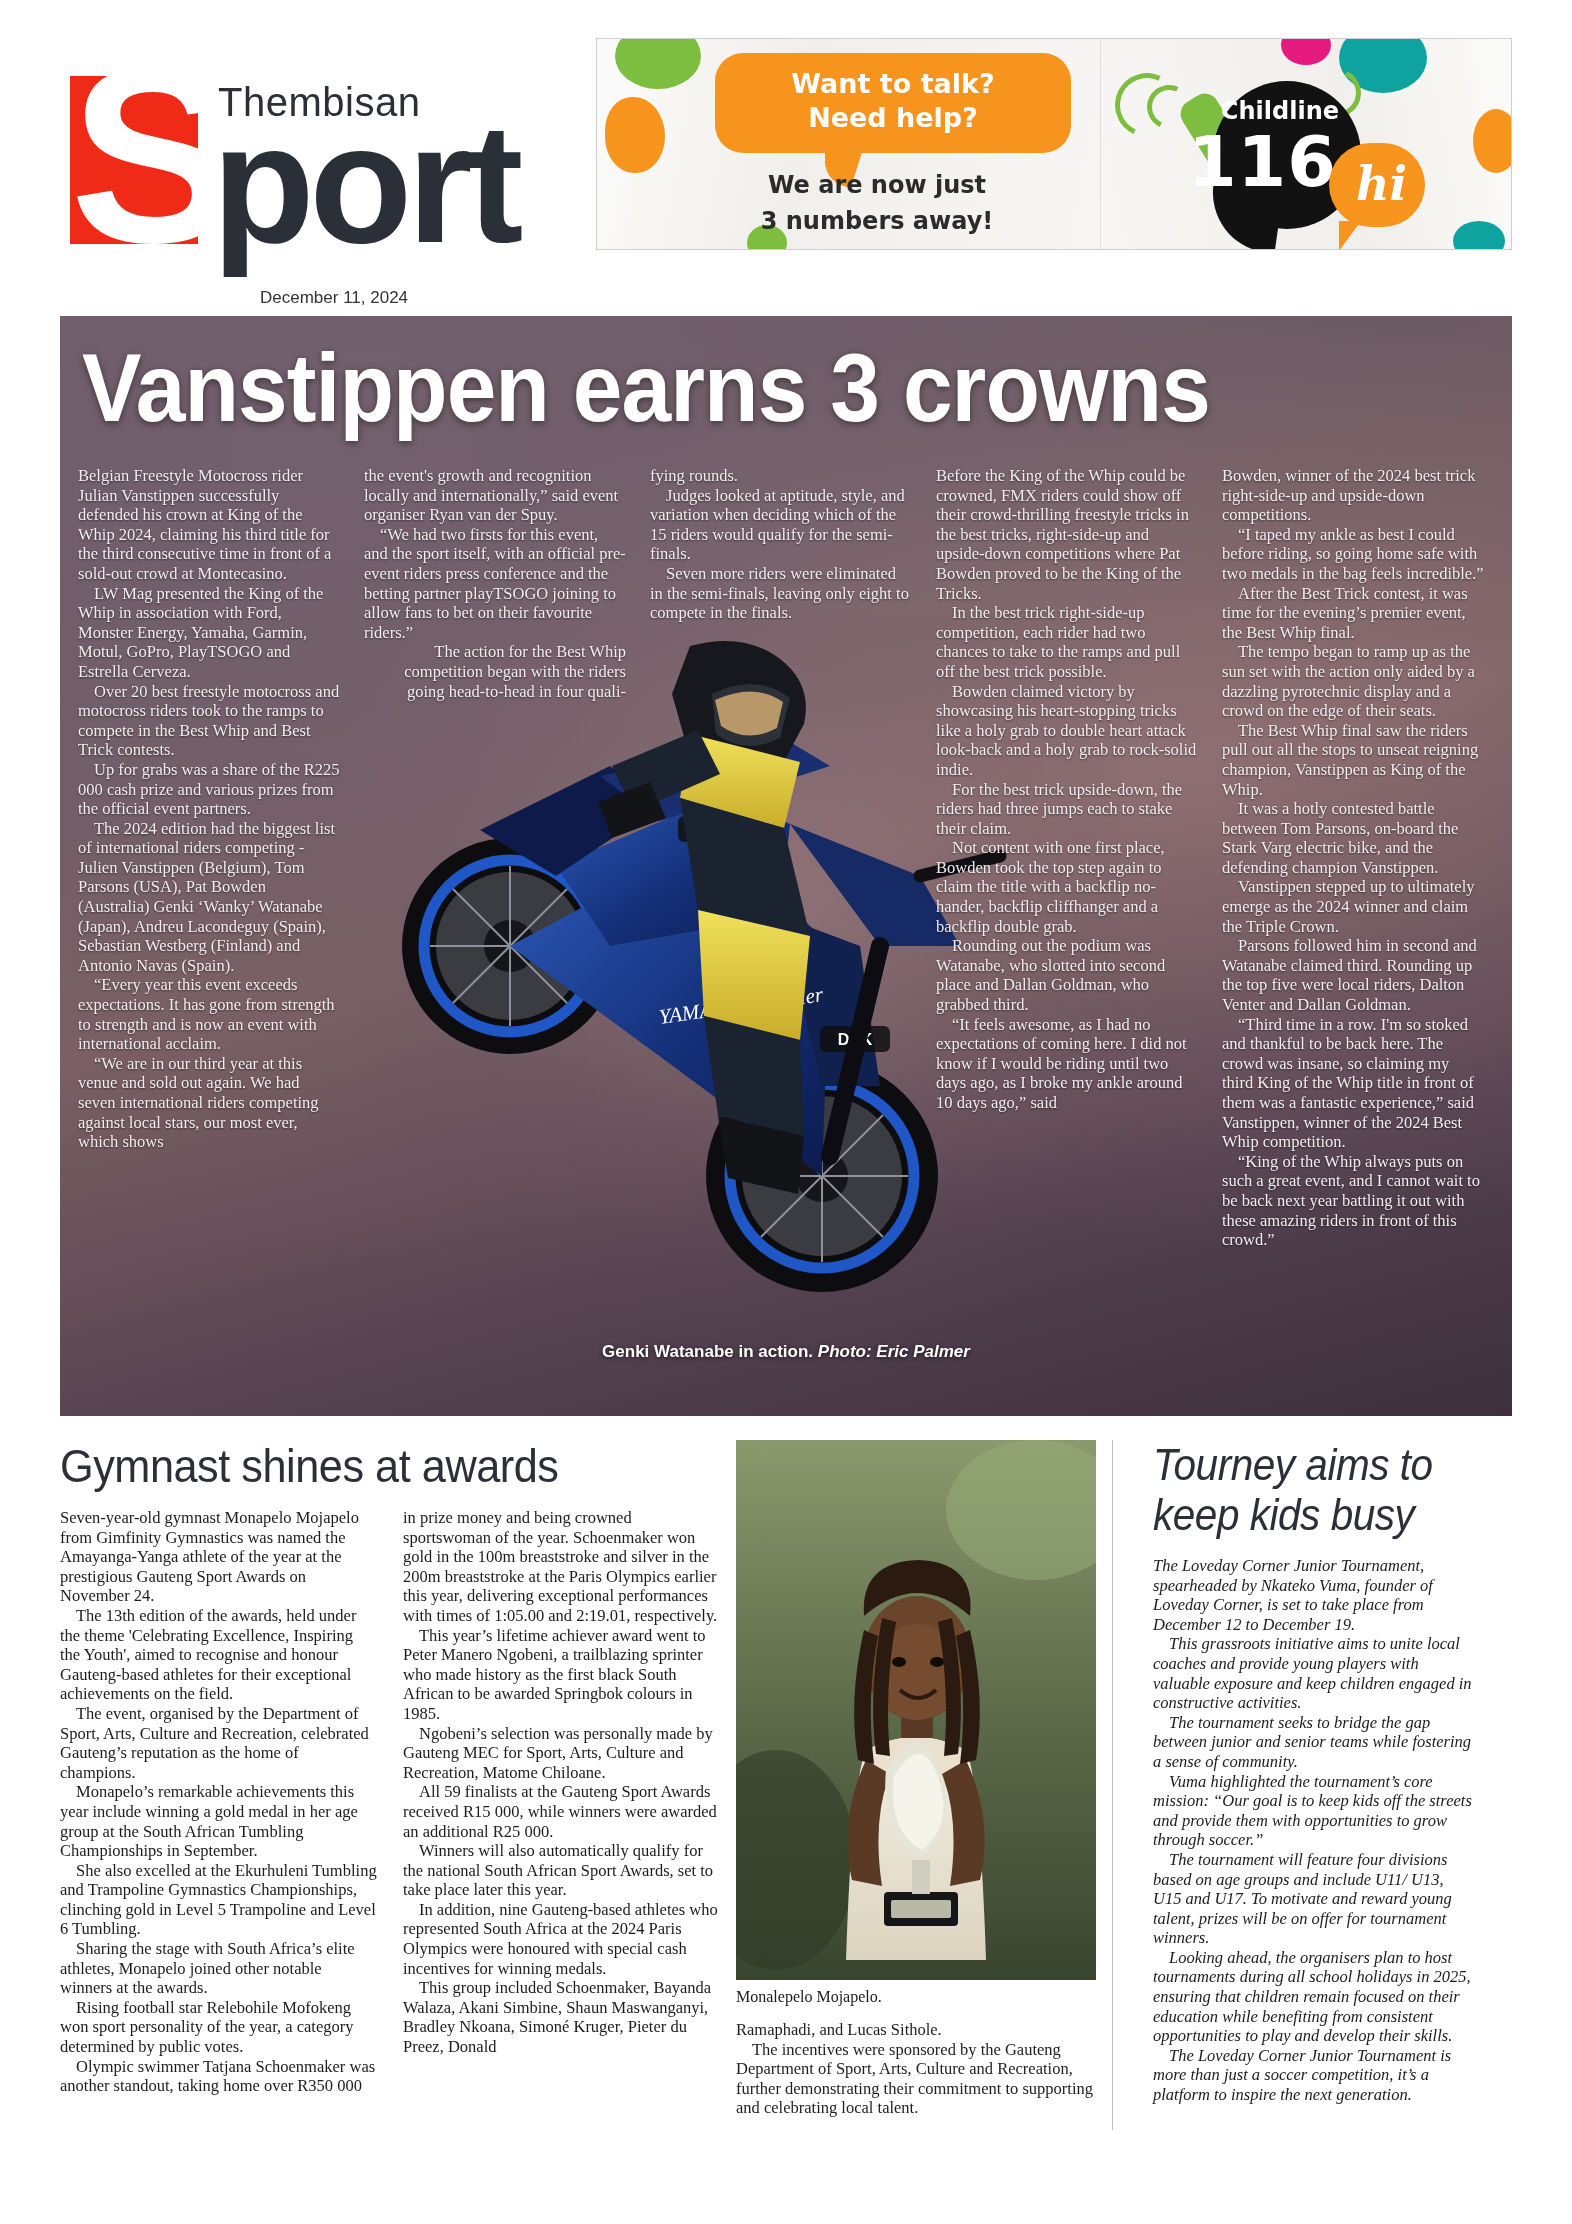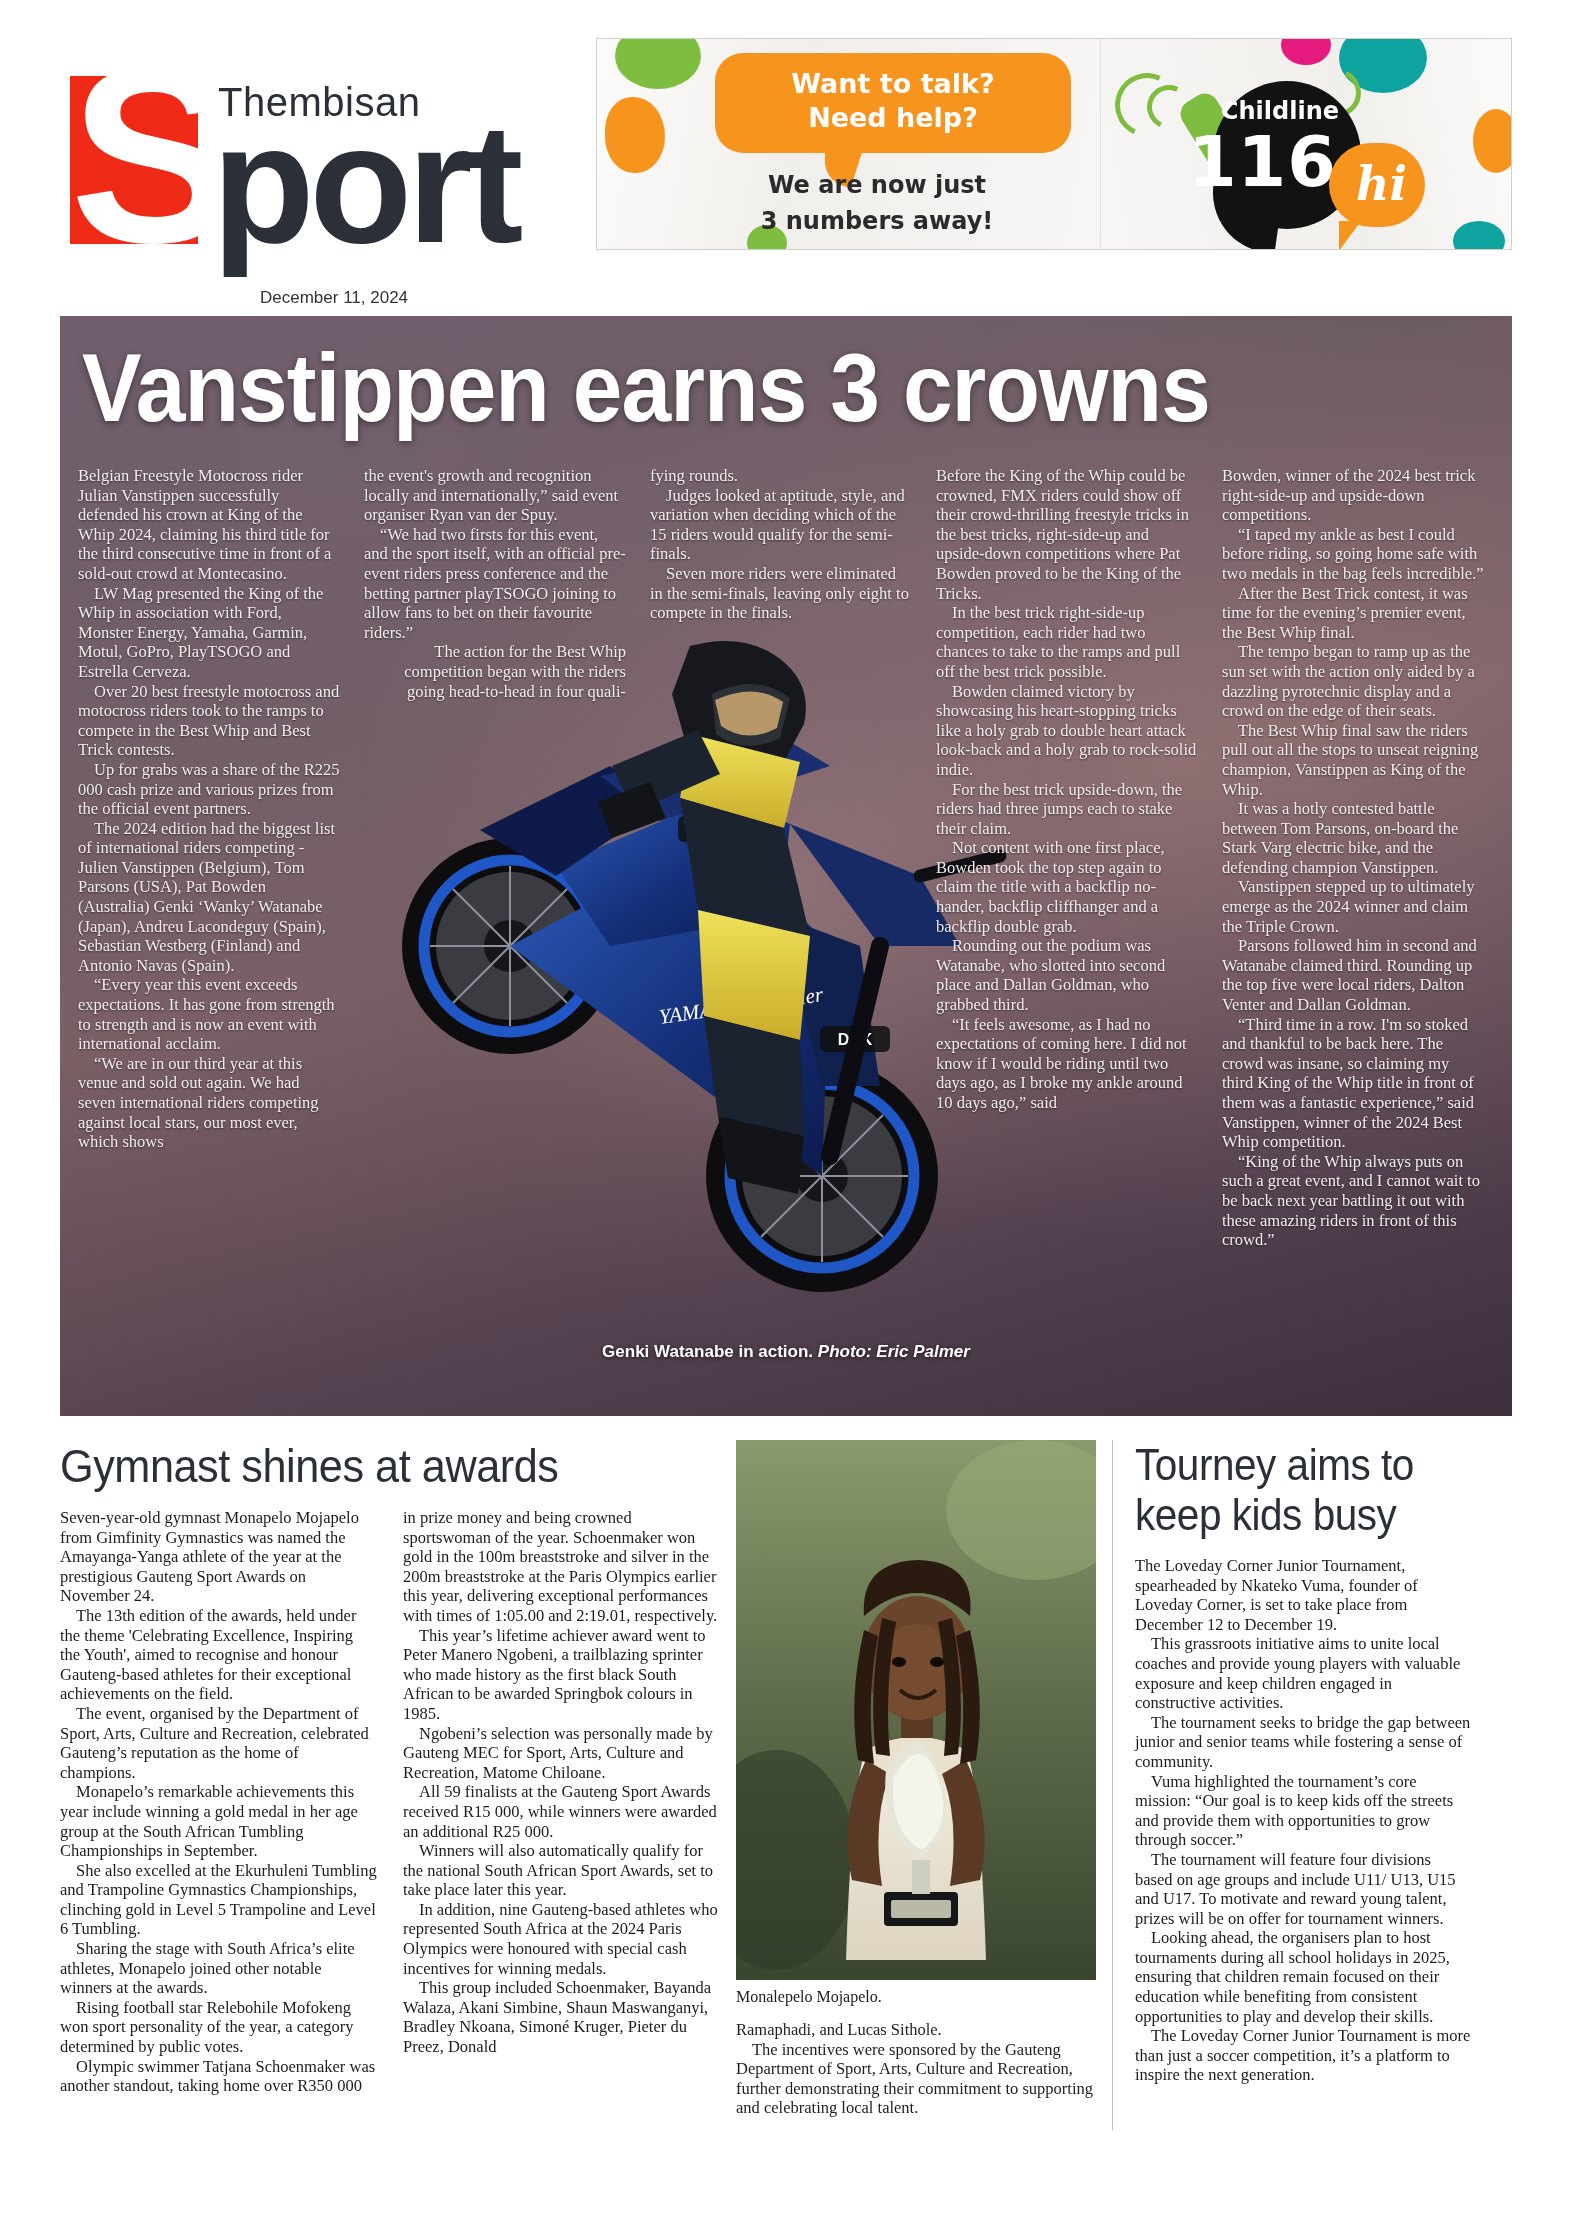--- a/index.html
+++ b/index.html
@@ -174,21 +174,21 @@
   .bike-wrap { position:absolute; left:300px; top:300px; width:760px; height:760px; pointer-events:none; }
   .bike-svg { width:100%; height:100%; }
 
   
   .bottom {
     position:relative; margin:24px 60px 0 60px;
     display:flex; gap:16px; height:690px;
   }
   .col-gym { width:660px; }
   .col-photo { width:360px; }
-  .col-tourney { width:360px; padding-left:22px; border-left:1px solid #bdbdbd; }
+  .col-tourney { width:360px; padding-left:40px; border-left:1px solid #bdbdbd;font-style:italic; }
   .sec-head {
     font-family:"Liberation Sans", sans-serif;
     font-weight:400; font-size:47px; line-height:52px;
     color:#2b2f38; letter-spacing:-0.5px; margin:0 0 16px 0;
     transform:scaleX(0.92); transform-origin:left center;
   }
   .sec-head.small { font-size:44px; line-height:50px; }
   .two-col {
     column-count:2; column-gap:26px;
     font-size:16.5px; line-height:19.6px; color:#1c1c1c;

